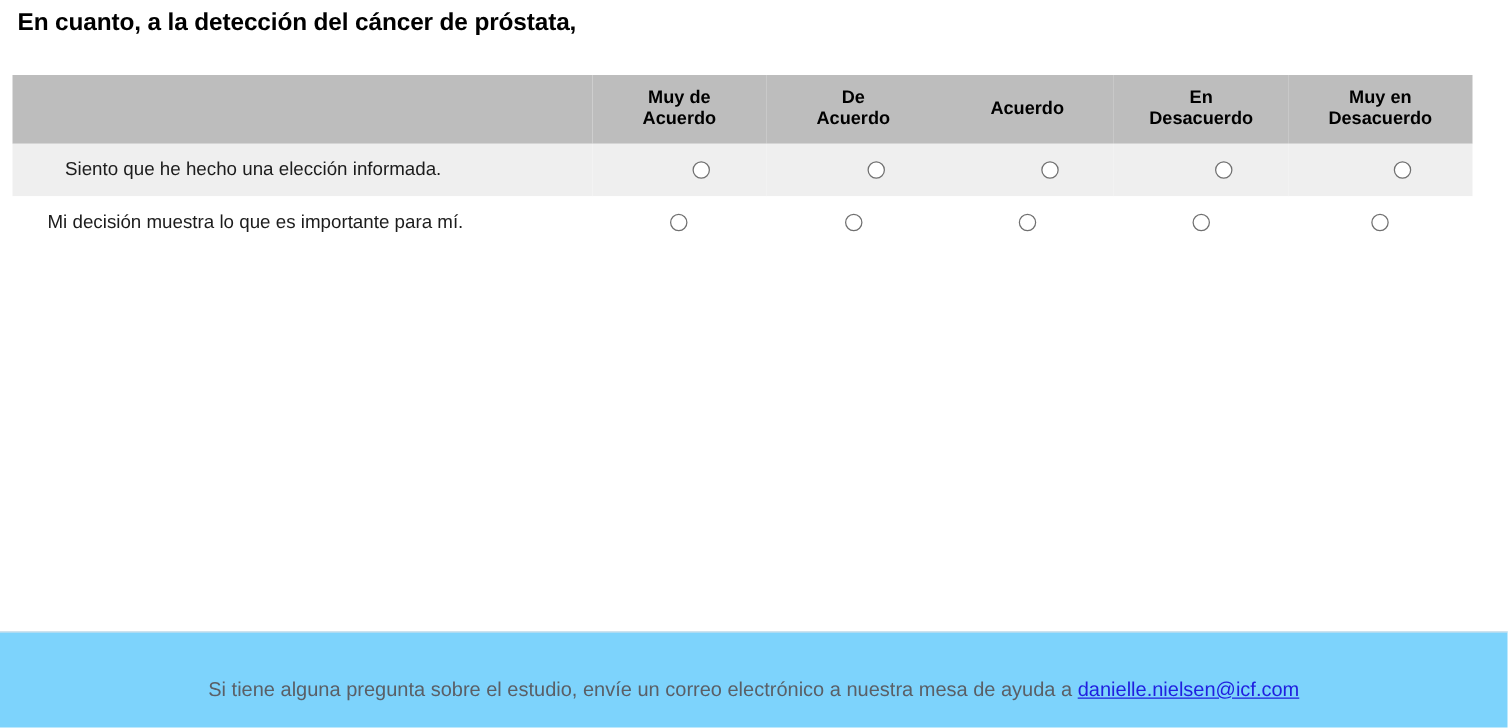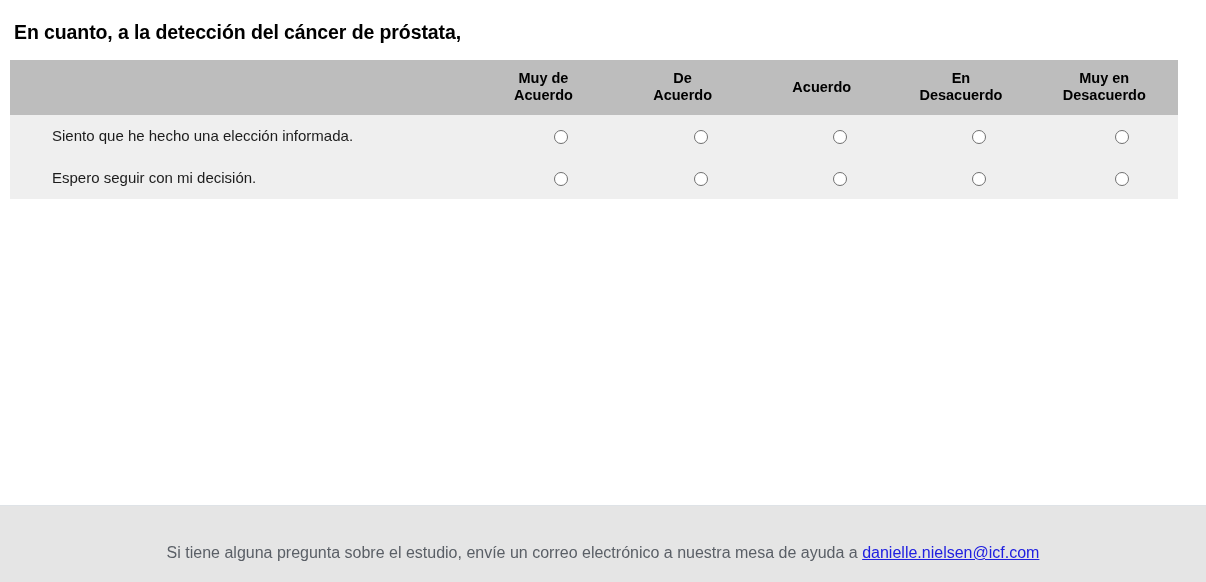--- a/index.html
+++ b/index.html
@@ -18,21 +18,20 @@
 
   .page-title {
     position: absolute;
     left: 14px;
     top: 7px;
     font-size: 19.5px;
     font-weight: bold;
     color: #000000;
     letter-spacing: -0.1px;
     white-space: nowrap;
-    margin-top: 14px;
   }
 
   .survey-table {
     position: absolute;
     left: 10px;
     top: 60px;
     width: 1168px;
     border-collapse: collapse;
     table-layout: fixed;
   }
@@ -95,21 +94,21 @@
     width: 1206px;
     height: 62px;
   }
 
   .footer-panel {
     position: absolute;
     left: 0;
     top: 505px;
     width: 1206px;
     height: 77px;
-    background: #e5e5e5;
+    background: #7dd3fc;
     border-top: 1px solid #dfe3e7;
     box-sizing: border-box;
   }
 
   .footer-text {
     position: absolute;
     left: 0;
     top: 38px;
     width: 1206px;
     text-align: center;
@@ -163,22 +162,22 @@
   </thead>
   <tbody>
     <tr class="odd">
       <td class="item-label">Siento que he hecho una elección informada.</td>
       <td class="opt-cell"><span class="radio"></span></td>
       <td class="opt-cell"><span class="radio"></span></td>
       <td class="opt-cell"><span class="radio"></span></td>
       <td class="opt-cell"><span class="radio"></span></td>
       <td class="opt-cell"><span class="radio"></span></td>
     </tr>
-    <tr class="odd">
-      <td class="item-label">Espero seguir con mi decisión.</td>
+    <tr class="even">
+      <td class="item-label">Mi decisión muestra lo que es importante para mí.</td>
       <td class="opt-cell"><span class="radio"></span></td>
       <td class="opt-cell"><span class="radio"></span></td>
       <td class="opt-cell"><span class="radio"></span></td>
       <td class="opt-cell"><span class="radio"></span></td>
       <td class="opt-cell"><span class="radio"></span></td>
     </tr>
   </tbody>
 </table>
 
 <div class="button-row">

